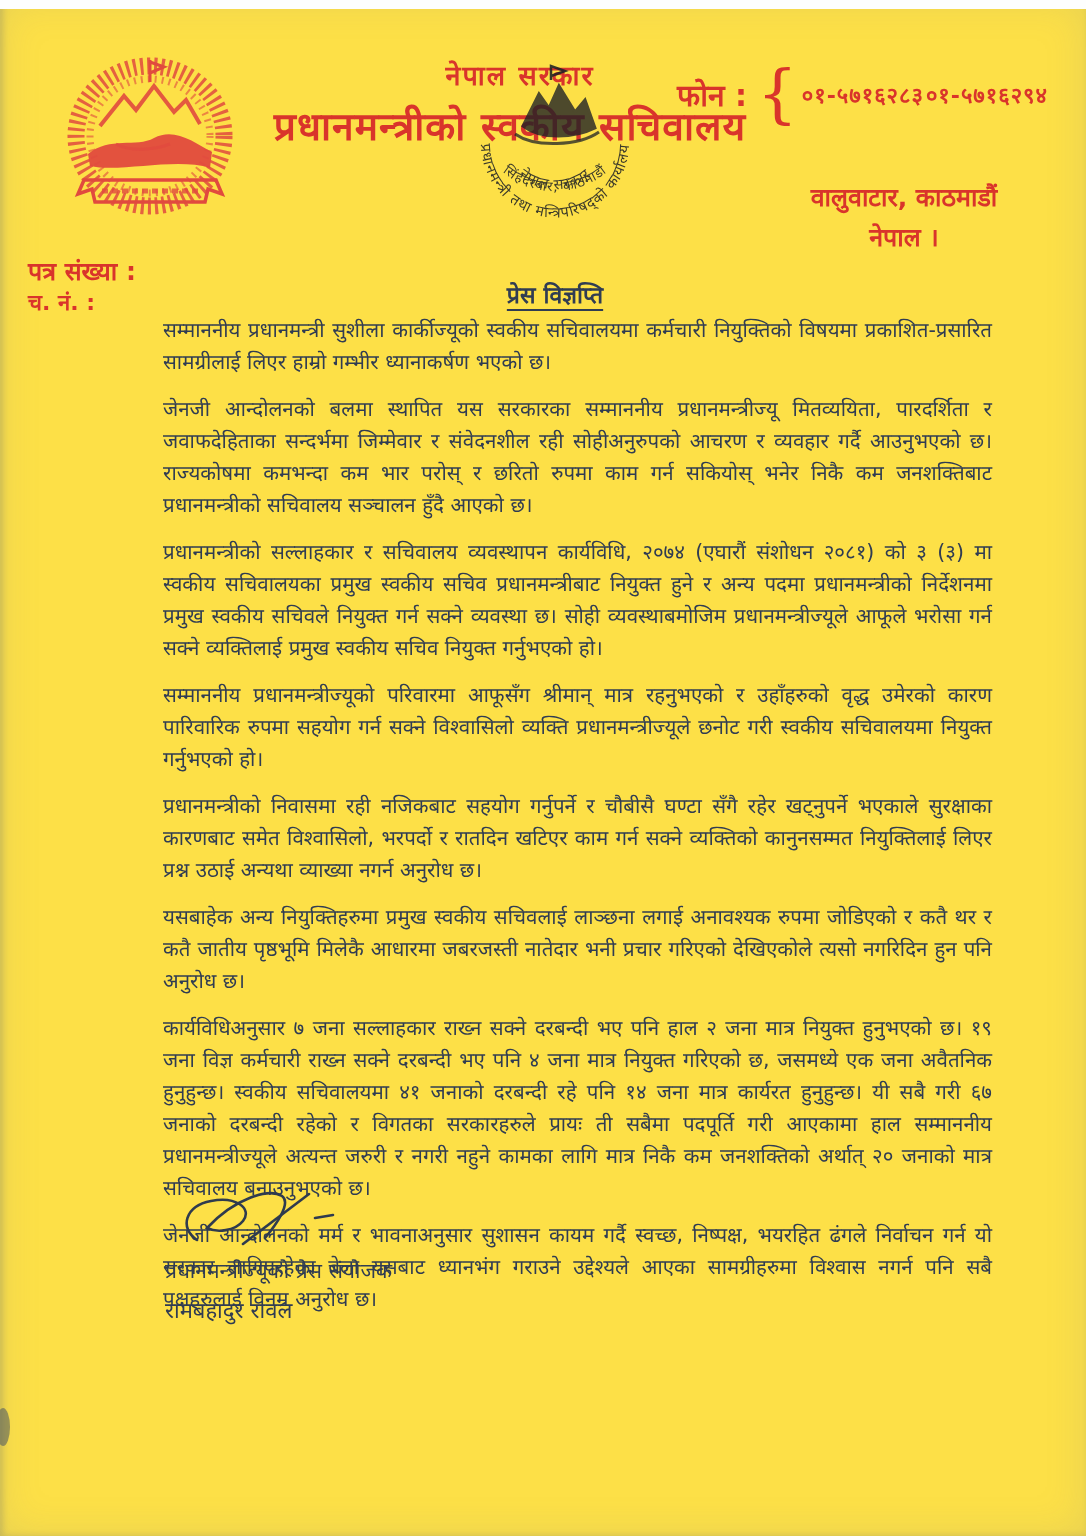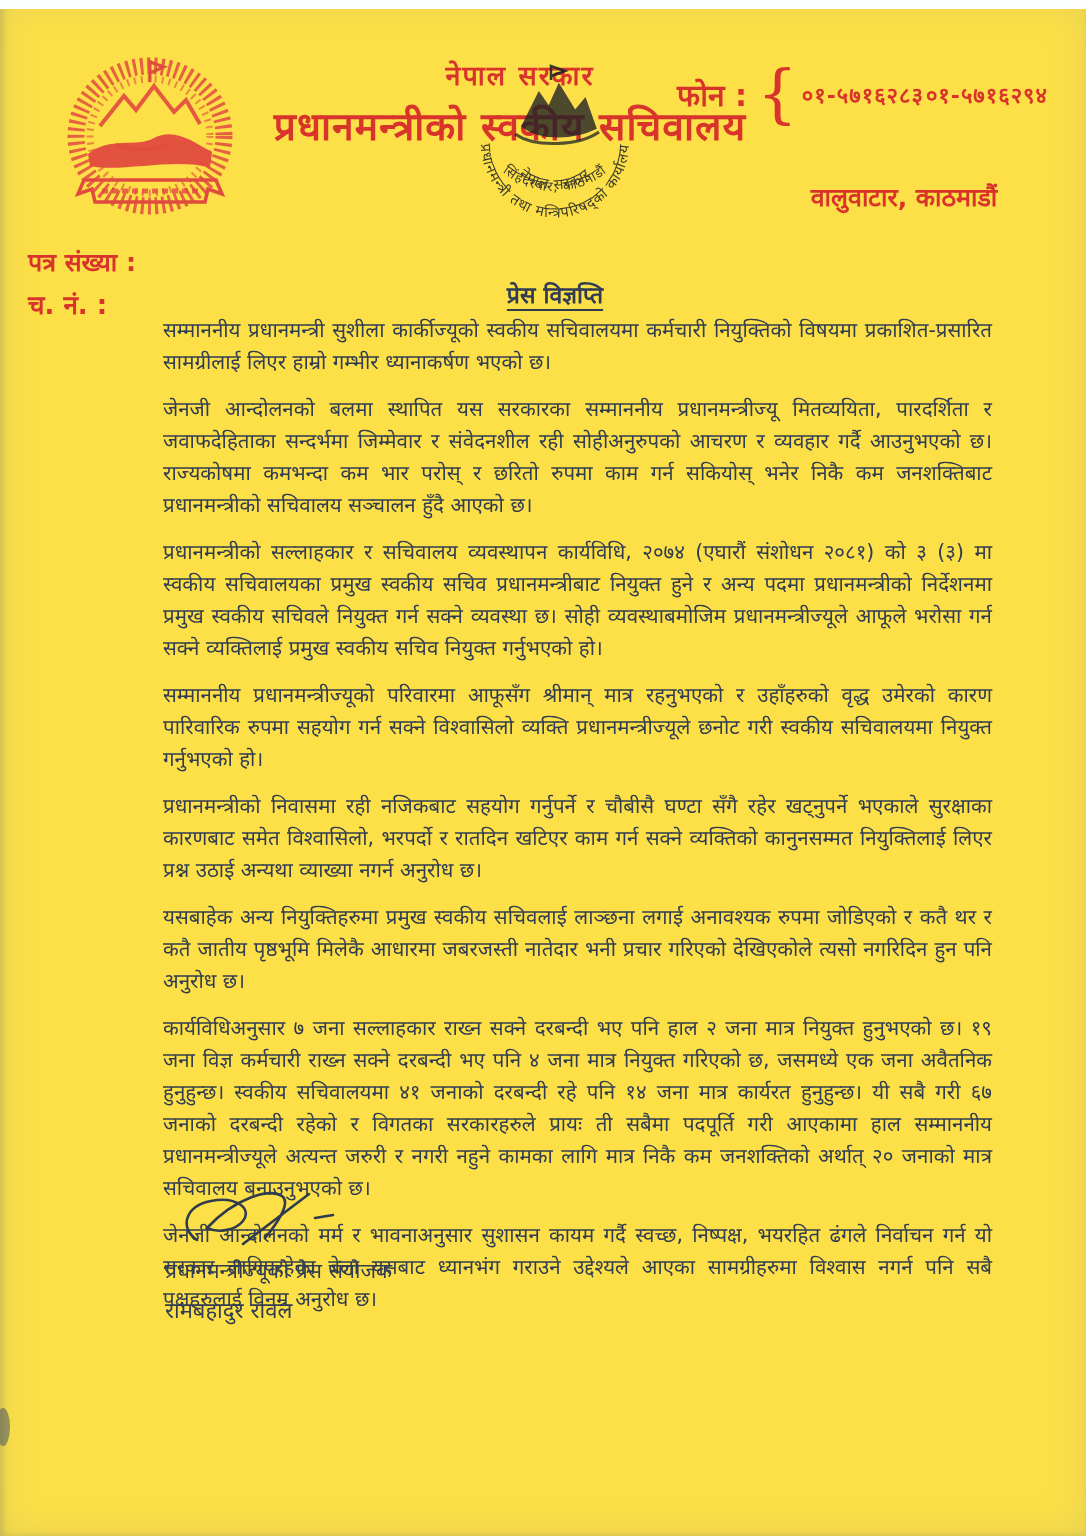--- a/index.html
+++ b/index.html
@@ -30,22 +30,22 @@
     position:absolute;right:38px;top:62px;display:flex;align-items:center;
     color:var(--red);font-weight:bold;
   }
   .phone-label{font-size:30px;margin-right:10px;}
   .brace{font-size:64px;font-weight:400;line-height:64px;margin-right:4px;font-family:"DejaVu Serif","Liberation Serif",serif;}
   .phone-numbers{display:flex;gap:2px;font-size:22px;letter-spacing:1px;}
   .address{
     position:absolute;right:52px;top:178px;width:260px;text-align:center;
     color:var(--red);font-size:25px;font-weight:bold;line-height:40px;
   }
-  .letter-no{position:absolute;left:28px;top:244px;color:var(--red);font-size:25px;font-weight:bold;}
-  .ref-no{position:absolute;left:28px;top:286px;color:var(--red);font-size:26px;font-weight:bold;}
+  .letter-no{position:absolute;left:28px;top:253px;color:var(--red);font-size:25px;font-weight:bold;}
+  .ref-no{position:absolute;left:28px;top:286px;color:var(--red);font-size:22px;font-weight:bold;}
 
   
   .press-title{
     position:absolute;left:0;top:266px;width:100%;margin:12px;text-align:center;
     color:var(--ink);font-size:23px;font-weight:bold;
     text-decoration:underline;text-underline-offset:6px;text-decoration-thickness:2px;
   }
   .body-text{
     position:absolute;left:160px;top:314px;width:832px;
     color:var(--ink);font-size:20.5px;line-height:32px;text-align:justify;
@@ -115,20 +115,21 @@
       <span class="phone-label">फोन :</span>
       <span class="brace">{</span>
       <span class="phone-numbers">
         <span>०१-५७१६२८३</span>
         <span>०१-५७१६२९४</span>
       </span>
     </div>
 
     <div class="address">
       <div>वालुवाटार, काठमाडौं</div>
+      <div>नेपाल ।</div>
     </div>
 
     <div class="letter-no">पत्र संख्या :</div>
     <div class="ref-no">च. नं. :</div>
   </header>
 
   <h1 class="press-title">प्रेस विज्ञप्ति</h1>
 
   <div class="body-text">
     <p>सम्माननीय प्रधानमन्त्री सुशीला कार्कीज्यूको स्वकीय सचिवालयमा कर्मचारी नियुक्तिको विषयमा प्रकाशित-प्रसारित सामग्रीलाई लिएर हाम्रो गम्भीर ध्यानाकर्षण भएको छ।</p>

